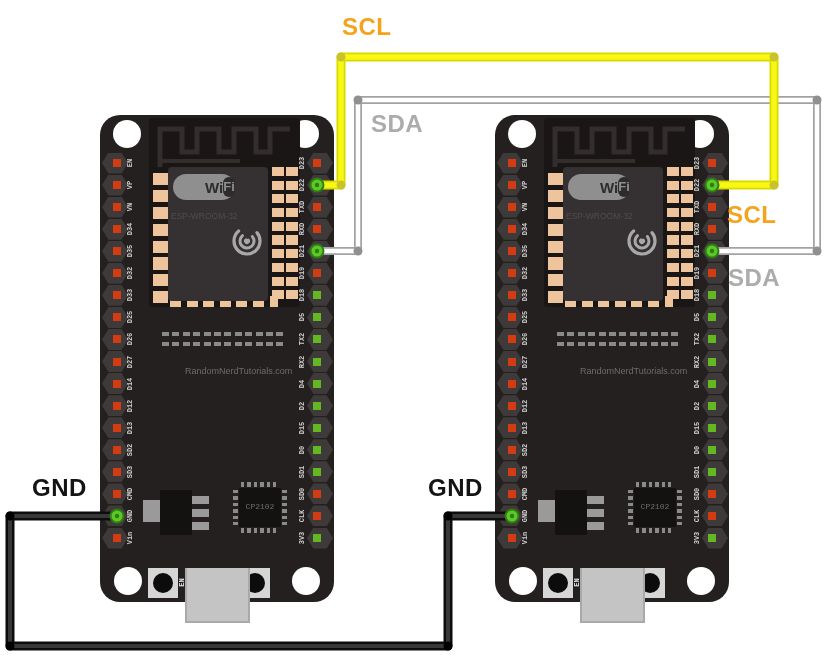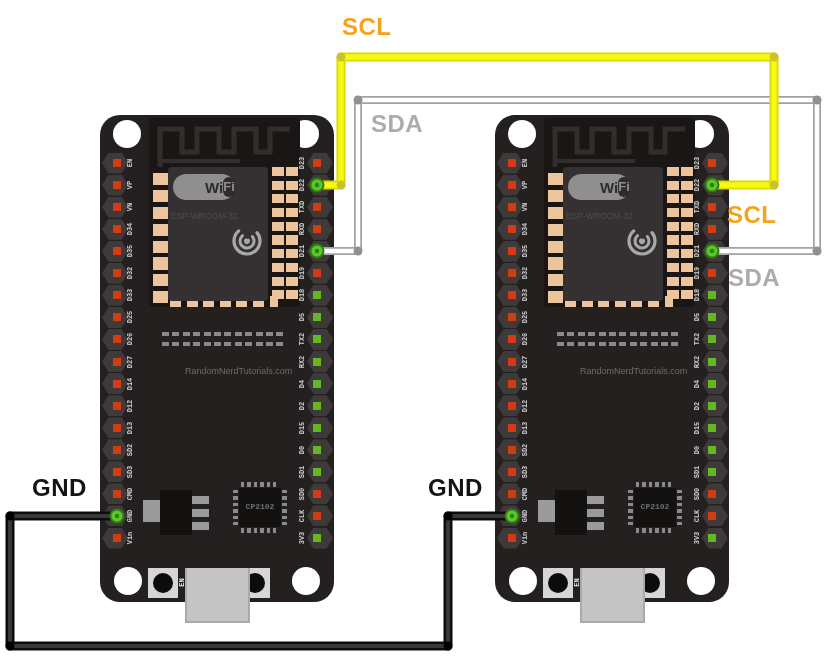--- a/index.html
+++ b/index.html
@@ -39,21 +39,21 @@
   .d1{top:217px;} .d2{top:227px;}
   .watermark{position:absolute;left:45px;top:251px;width:175px;font-size:9px;color:#6f6b6b;padding-left:40px;}
   
   .reg{position:absolute;left:0;top:0;}
   .reg i{position:absolute;display:block;}
   .reg .tab{left:43px;top:385px;width:18px;height:22px;background:#9a9a9a;}
   .reg .body{left:60px;top:375px;width:32px;height:45px;background:#141111;}
   .reg .leg{width:17px;height:8px;background:#9a9a9a;left:92px;}
   .reg .l1{top:381px;} .reg .l2{top:394px;} .reg .l3{top:407px;}
   
-  .chip{position:absolute;left:133px;top:367px;width:54px;height:51px;font-weight:bold;}
+  .chip{position:absolute;left:133px;top:367px;width:54px;height:51px;}
   .chip .cbody{position:absolute;left:6px;top:6px;width:42px;height:39px;background:#141111;}
   .chiplabel{position:absolute;left:0;right:0;top:20px;text-align:center;font-size:8px;color:#6f6f6f;
              font-family:"Liberation Mono",monospace;}
   .cpad{position:absolute;display:block;}
   .cpad.t{left:8px;top:0;width:38px;height:5px;
           background:repeating-linear-gradient(90deg,#8a8a8a 0 3.5px,rgba(0,0,0,0) 3.5px 6.4px);}
   .cpad.b{left:8px;bottom:0;width:38px;height:5px;
           background:repeating-linear-gradient(90deg,#8a8a8a 0 3.5px,rgba(0,0,0,0) 3.5px 6.4px);}
   .cpad.l{left:0;top:8px;width:5px;height:35px;
           background:repeating-linear-gradient(180deg,#8a8a8a 0 3.5px,rgba(0,0,0,0) 3.5px 6.4px);}

